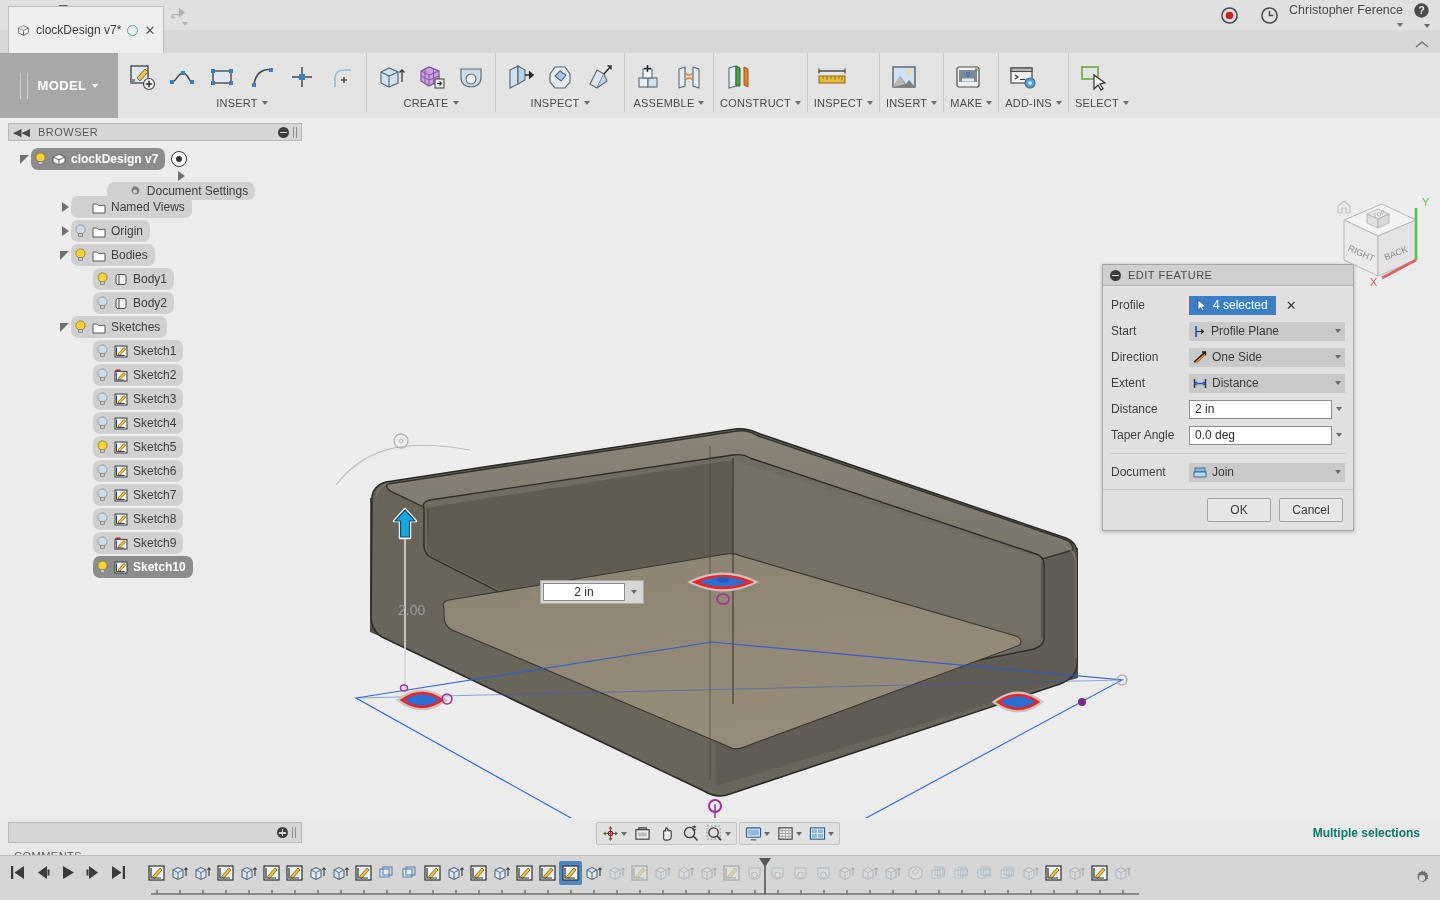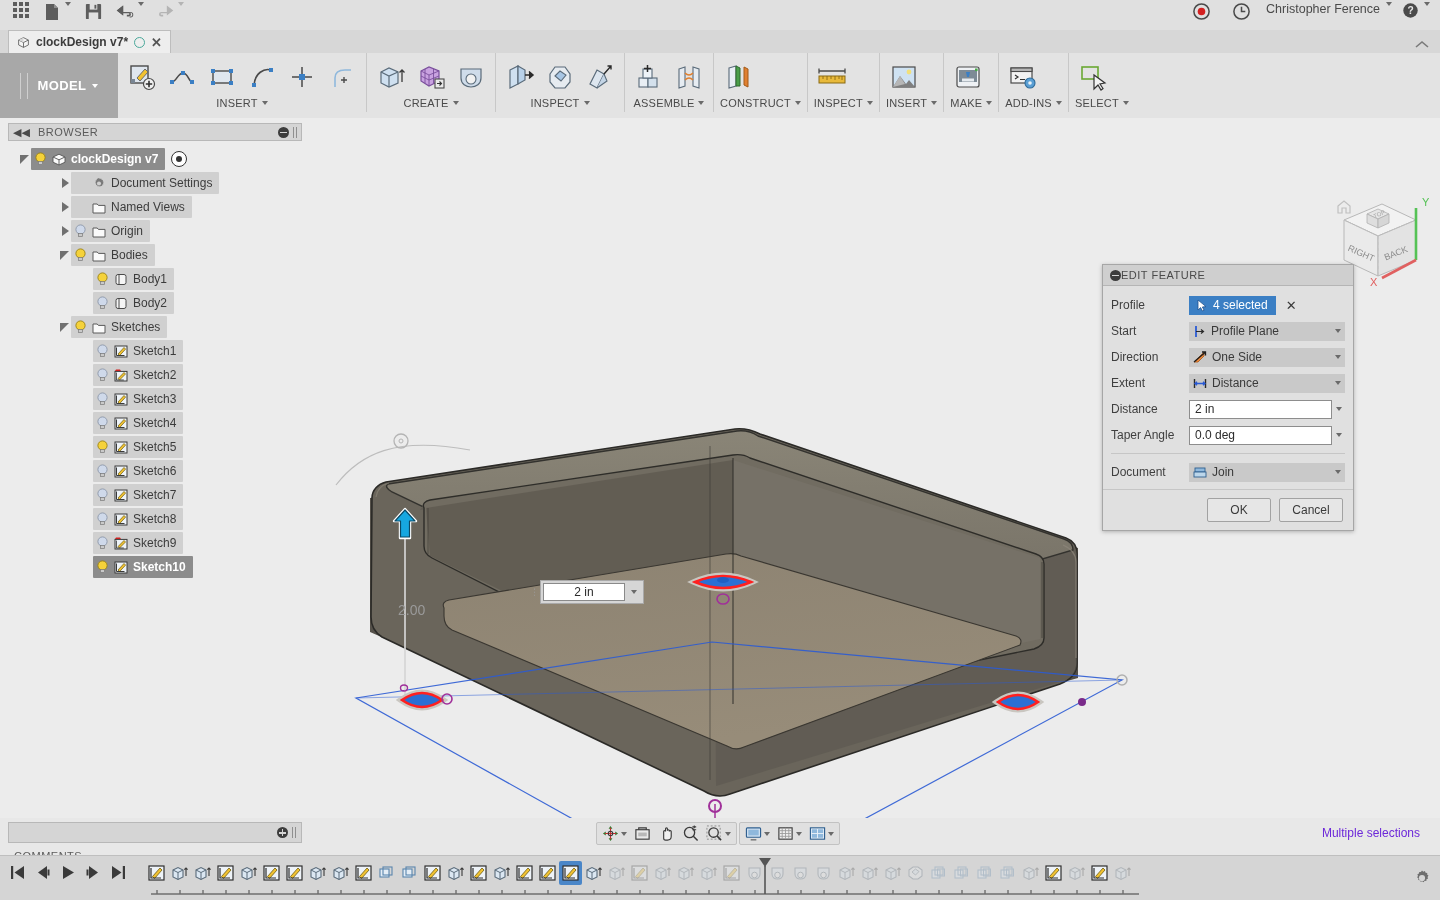--- a/index.html
+++ b/index.html
@@ -10,34 +10,34 @@
     font-size:12px;color:#4a4a4a;
     -webkit-font-smoothing:antialiased;
   }
   .app{position:relative;width:1440px;height:900px;}
 
   
   .qat{position:absolute;left:0;top:0;width:1440px;height:30px;background:#e0e0e0;
        border-bottom:1px solid #c9c9c9;display:flex;align-items:center;}
   .qat-left{display:flex;align-items:center;gap:2px;padding-left:6px;}
   .qat-right{margin-left:auto;display:flex;align-items:center;gap:10px;padding-right:10px;}
-  .qbtn{width:30px;height:26px;display:flex;align-items:flex-start;justify-content:center;cursor:default;}
+  .qbtn{width:30px;height:26px;display:flex;align-items:flex-end;justify-content:center;cursor:default;flex-direction:column;}
   .caret{width:0;height:0;border-left:4px solid transparent;border-right:4px solid transparent;
          border-top:5px solid #6a6a6a;display:inline-block;}
   .caret-sm{border-left:3px solid transparent;border-right:3px solid transparent;border-top:4px solid #6a6a6a;}
   .username{font-size:12.5px;color:#4a4a4a;}
   .grid-icon{display:grid;grid-template-columns:repeat(3,4px);grid-template-rows:repeat(3,4px);gap:2px;}
   .grid-icon i{background:#5d5d5d;display:block;}
 
   
   .tabbar{position:absolute;left:0;top:30px;width:1440px;height:23px;background:#d7d7d7;
           border-bottom:1px solid #bdbdbd;display:flex;align-items:flex-end;}
   .tab{height:22px;background:#eeeeee;border:1px solid #bdbdbd;border-bottom:none;
-       display:flex;align-items:center;gap:6px;padding:0 8px;margin-left:8px;font-size:12px;
-       color:#3c3c3c;font-weight:bold;}
+       display:flex;align-items:center;gap:6px;padding:12px 8px;margin-left:8px;font-size:12px;
+       color:#3c3c3c;font-weight:normal;}
   .tab .tab-cube{width:13px;height:13px;}
   .tab-circle{width:9px;height:9px;border-radius:50%;border:1.4px solid #4aa89a;}
   .tab-x{font-size:13px;color:#555;line-height:1;cursor:default;}
   .collapse-ribbon{margin-left:auto;padding-right:10px;color:#6b6b6b;font-size:12px;}
 
   
   .ribbon{position:absolute;left:0;top:53px;width:1440px;height:65px;background:#e3e3e3;
           border-bottom:1px solid #c4c4c4;display:flex;}
   .model-btn{width:118px;height:65px;background:#a8a8a8;display:flex;align-items:center;
              justify-content:center;gap:6px;color:#ffffff;font-weight:bold;font-size:13px;letter-spacing:.4px;}
@@ -58,21 +58,21 @@
   .bh-right{margin-left:auto;display:flex;align-items:center;gap:4px;}
   .circ-minus{width:11px;height:11px;border-radius:50%;background:#3d3d3d;position:relative;}
   .circ-minus:after{content:"";position:absolute;left:2px;top:5px;width:7px;height:1.5px;background:#d5d5d5;}
   .circ-plus{width:11px;height:11px;border-radius:50%;background:#3d3d3d;position:relative;}
   .circ-plus:after{content:"";position:absolute;left:2px;top:5px;width:7px;height:1.5px;background:#d5d5d5;}
   .circ-plus:before{content:"";position:absolute;left:4.7px;top:2px;width:1.5px;height:7px;background:#d5d5d5;}
   .grip{width:2px;height:11px;border-left:1px solid #8f8f8f;border-right:1px solid #8f8f8f;}
 
   .tree{position:absolute;left:8px;top:147px;width:294px;}
   .trow{display:flex;align-items:center;height:24px;font-size:12px;color:#3c3c3c;}
-  .tw{background:#d0d0d0;border-radius:1px;display:flex;align-items:center;gap:5px;
+  .tw{background:#d0d0d0;border-radius:7px;display:flex;align-items:center;gap:5px;
       padding:2px 7px 2px 3px;height:18px;}
   .trow.sel .tw{background:#8c8c8c;color:#fff;font-weight:bold;}
   .tri{width:11px;height:11px;position:relative;flex:0 0 11px;}
   .tri.closed:after{content:"";position:absolute;left:2px;top:0;width:0;height:0;
            border-top:5.5px solid transparent;border-bottom:5.5px solid transparent;border-left:7px solid #707070;}
   .tri.open:after{content:"";position:absolute;left:0;top:1px;width:0;height:0;
            border-top:9px solid #707070;border-right:9px solid transparent;}
   .bulb{width:13px;height:14px;flex:0 0 13px;}
   .ficon{width:14px;height:13px;flex:0 0 14px;}
   .tlabel{white-space:nowrap;}
@@ -90,21 +90,21 @@
   .dim-box{background:#d6d6d6;border:1px solid #a9a9a9;padding:2px;display:flex;align-items:center;gap:2px;}
   .dim-field{background:#fff;border:1px solid #8a8a8a;width:80px;height:16px;
              display:flex;align-items:center;justify-content:center;font-size:12px;color:#2b2b2b;}
   .dim-drop{width:14px;height:18px;display:flex;align-items:center;justify-content:center;background:#d6d6d6;}
   .dim-text{position:absolute;left:398px;top:484px;font-size:14px;color:#9a9a9a;}
 
   
   .dialog{position:absolute;left:1102px;top:264px;width:250px;background:#e0e0e0;
           border:1px solid #a6a6a6;box-shadow:0 1px 4px rgba(0,0,0,.25);}
   .dlg-title{height:20px;background:#cfcfcf;border-bottom:1px solid #b5b5b5;display:flex;
-             align-items:center;padding:0 7px;font-size:11px;color:#4a4a4a;letter-spacing:.5px;}
+             align-items:center;gap:7px;padding:0 7px;font-size:11px;color:#4a4a4a;letter-spacing:.5px;}
   .dlg-body{padding:6px 8px 4px 8px;}
   .frow{display:flex;align-items:center;height:26px;}
   .flabel{width:78px;font-size:12px;color:#3f3f3f;}
   .fctrl{flex:1;height:19px;display:flex;align-items:center;}
   .sel-box{flex:1;height:19px;background:#c9c9c9;display:flex;align-items:center;gap:5px;
            padding:0 4px;font-size:12px;color:#3a3a3a;box-sizing:border-box;}
   .sel-box .scaret{margin-left:auto;}
   .txt-box{flex:1;height:19px;background:#fff;border:1px solid #8d8d8d;display:flex;align-items:center;
            padding:0 5px;font-size:12px;color:#2b2b2b;box-sizing:border-box;}
   .drop-arrow{width:13px;display:flex;align-items:center;justify-content:center;}
@@ -121,21 +121,21 @@
   .viewcube{position:absolute;right:8px;top:64px;width:112px;height:112px;}
 
   
   .comments{position:absolute;left:8px;top:822px;width:294px;height:21px;background:#d5d5d5;
             border:1px solid #b8b8b8;display:flex;align-items:center;padding:0 5px;box-sizing:border-box;}
   .comments .c-title{font-size:11px;color:#5a5a5a;letter-spacing:.5px;margin-top:47px;}
   .navbar{position:absolute;left:596px;top:822px;height:23px;display:flex;align-items:center;gap:2px;}
   .navgrp{display:flex;align-items:center;background:#e0e0e0;border:1px solid #c2c2c2;
           border-radius:2px;padding:1px 2px;gap:1px;}
   .nbtn{height:19px;display:flex;align-items:center;justify-content:center;padding:0 3px;gap:2px;}
-  .status-text{position:absolute;right:20px;top:826px;font-size:12px;font-weight:normal;color:#6d28d9;}
+  .status-text{position:absolute;right:20px;top:826px;font-size:12px;font-weight:bold;color:#0f766e;}
 
   
   .timeline{position:absolute;left:0;top:855px;width:1440px;height:45px;background:#d5d5d5;
             border-top:1px solid #bfbfbf;}
   .tl-controls{position:absolute;left:8px;top:5px;display:flex;align-items:center;gap:5px;}
   .tlc{width:20px;height:22px;display:flex;align-items:center;justify-content:center;}
   .tl-track{position:absolute;left:145px;top:4px;right:40px;height:38px;}
   .tl-items{display:flex;align-items:center;height:26px;}
   .tl-item{width:23px;height:24px;display:flex;align-items:center;justify-content:center;position:relative;}
   .tl-item.active{background:#4a86c8;border-radius:2px;}
@@ -675,21 +675,21 @@
           <path d="M1 4 L7 6.8 L13 4 M7 6.8 L7 12" fill="none" stroke="#555" stroke-width="0.9"></path>
         </svg>
         <span class="tlabel">clockDesign v7</span>
       </span>
       <span class="rad">
           <i></i>
         </span>
     </div>
 
     <div id="tree-rows">
-        <div class="trow" style="padding-left: 52px;">
+        <div class="trow" style="padding-left: 52px; flex-direction: column;">
           <span class="tri closed"></span>
           <span class="tw">
             <span class="bulb"></span>
             <svg class="ficon" viewBox="0 0 14 14">
               <path d="M7 1.2 l1 .9 1.3-.5 .5 1.3 1.4 .2 -.2 1.4 1.1 .8 -.8 1.1 .5 1.3 -1.3 .5 -.2 1.4 -1.4-.2 -.8 1.1 -1.1-.8 -1.3 .5 -.5-1.3 -1.4-.2 .2-1.4 -1.1-.8 .8-1.1 -.5-1.3 1.3-.5 .2-1.4z" fill="#7a7a7a"></path>
               <circle cx="7" cy="7" r="2.2" fill="#d0d0d0"></circle>
             </svg>
             <span class="tlabel">Document Settings</span>
           </span>
         </div>

